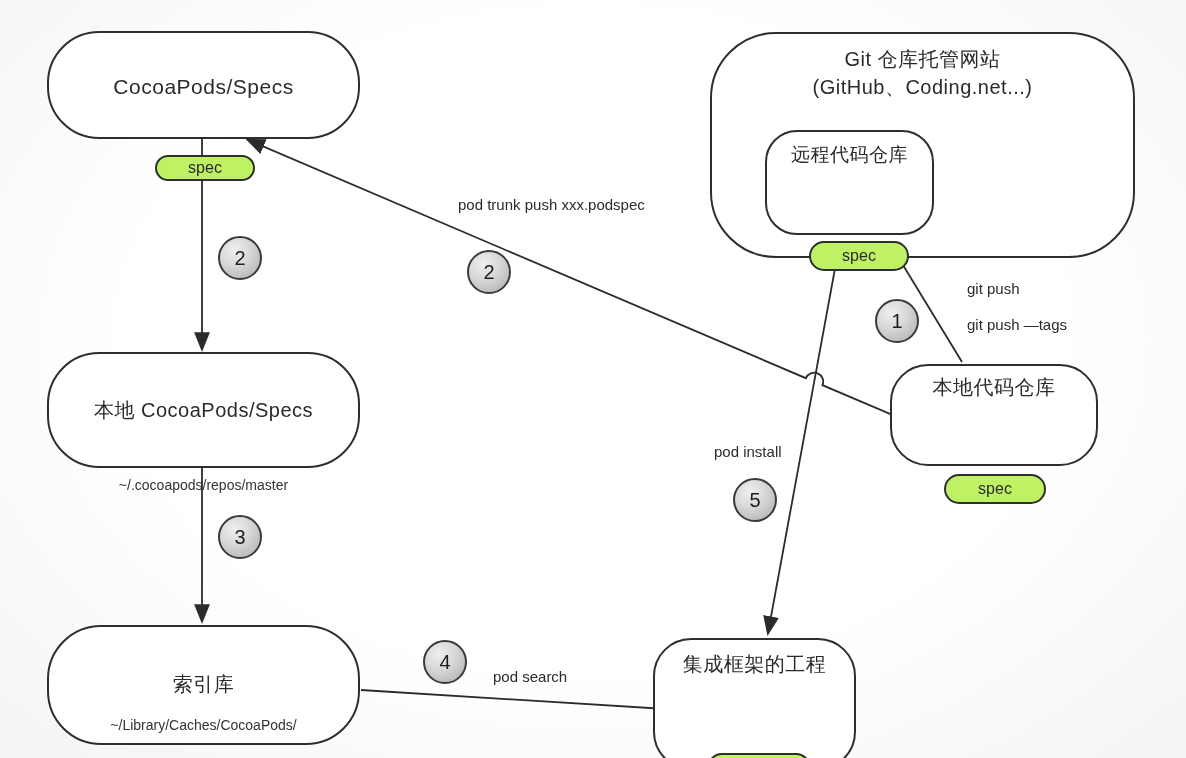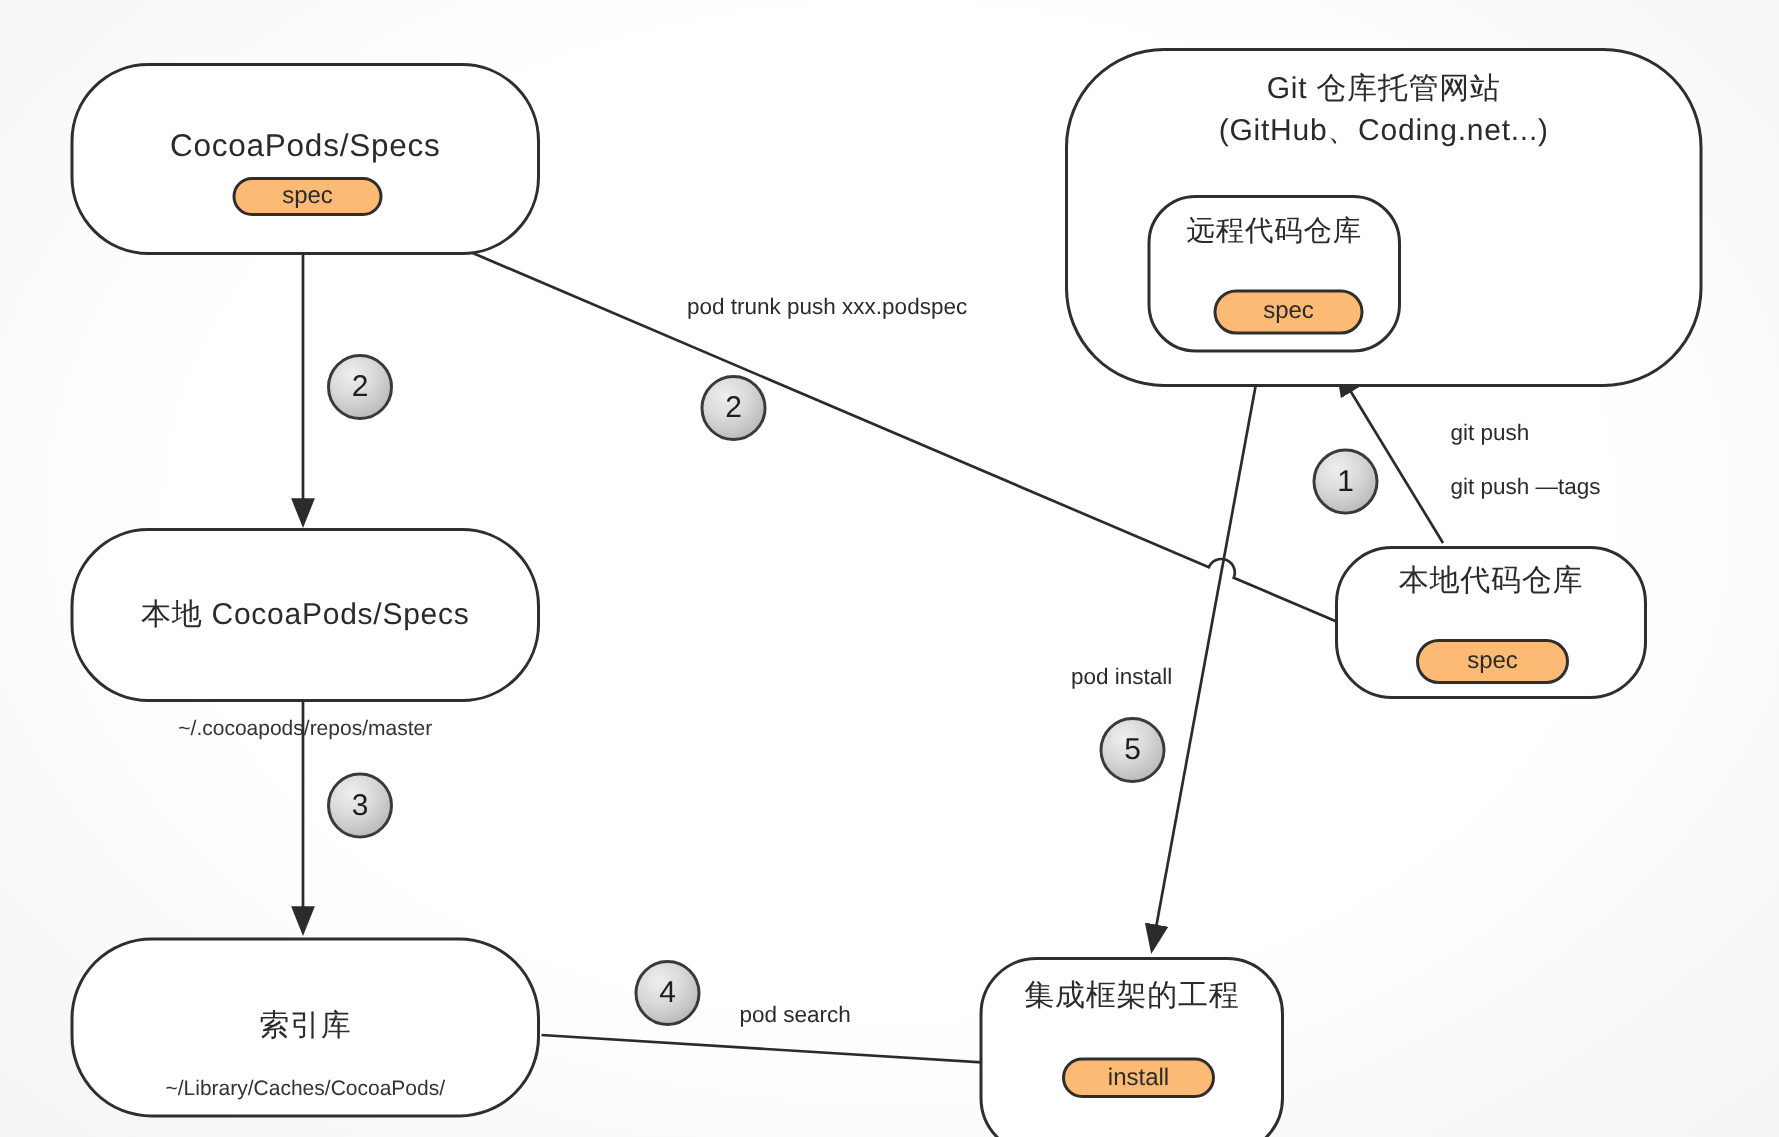--- a/index.html
+++ b/index.html
@@ -33,26 +33,27 @@
   }
   .node-sub{
     position:absolute;left:0;width:100%;
     text-align:center;
     font-size:14px;line-height:18px;
     color:#333;
     white-space:nowrap;
   }
   .pill{
     position:absolute;
-    background:#fdba74;
+    background:#bef264;
     border:2px solid #2e2e2e;
     border-radius:16px;
     box-sizing:border-box;
     display:flex;align-items:center;justify-content:center;
     font-size:16px;
+    margin-top:48px;
   }
   .badge{
     position:absolute;
     width:44px;height:44px;
     border-radius:50%;
     border:2px solid #3a3a3a;
     box-sizing:border-box;
     background:radial-gradient(circle at 36% 30%, #efefef 0%, #d9d9d9 40%, #ababab 100%);
     display:flex;align-items:center;justify-content:center;
     font-size:20px;color:#1e1e1e;
@@ -76,21 +77,21 @@
       </marker>
     </defs>
     <path d="M 202 137 L 202 349" marker-end="url(#arrow)"></path>
     <path d="M 202 468 L 202 621" marker-end="url(#arrow)"></path>
     <path d="M 361 690 L 698 711" marker-end="url(#arrow)"></path>
     <path d="M 962 362 L 892 247" marker-end="url(#arrow)"></path>
     <path d="M 843 225 L 768 633" marker-end="url(#arrow)"></path>
     <path d="M 942 436 L 822.5 385.2 A 9 9 0 0 0 805.9 378.2 L 248 140" marker-end="url(#arrow)"></path>
   </svg>
 
-  <div class="node" style="left:47px;top:42px;width:313px;height:128px;border-radius:52px;">
+  <div class="node" style="left:47px;top:31px;width:313px;height:108px;border-radius:52px;">
     <div class="node-title" style="top:42px;font-size:21px;">CocoaPods/Specs</div>
     <div class="pill" style="left:106px;top:74px;width:100px;height:26px;">spec</div>
   </div>
 
   <div class="node" style="left:710px;top:32px;width:425px;height:226px;border-radius:66px;">
     <div class="node-title" style="top:13px;">Git 仓库托管网站</div>
     <div class="node-title" style="top:41px;">(GitHub、Coding.net...)</div>
 
     <div class="node" style="left:53px;top:96px;width:169px;height:105px;border-radius:32px;border-width:2px;">
       <div class="node-title" style="top:11px;font-size:19px;">远程代码仓库</div>

